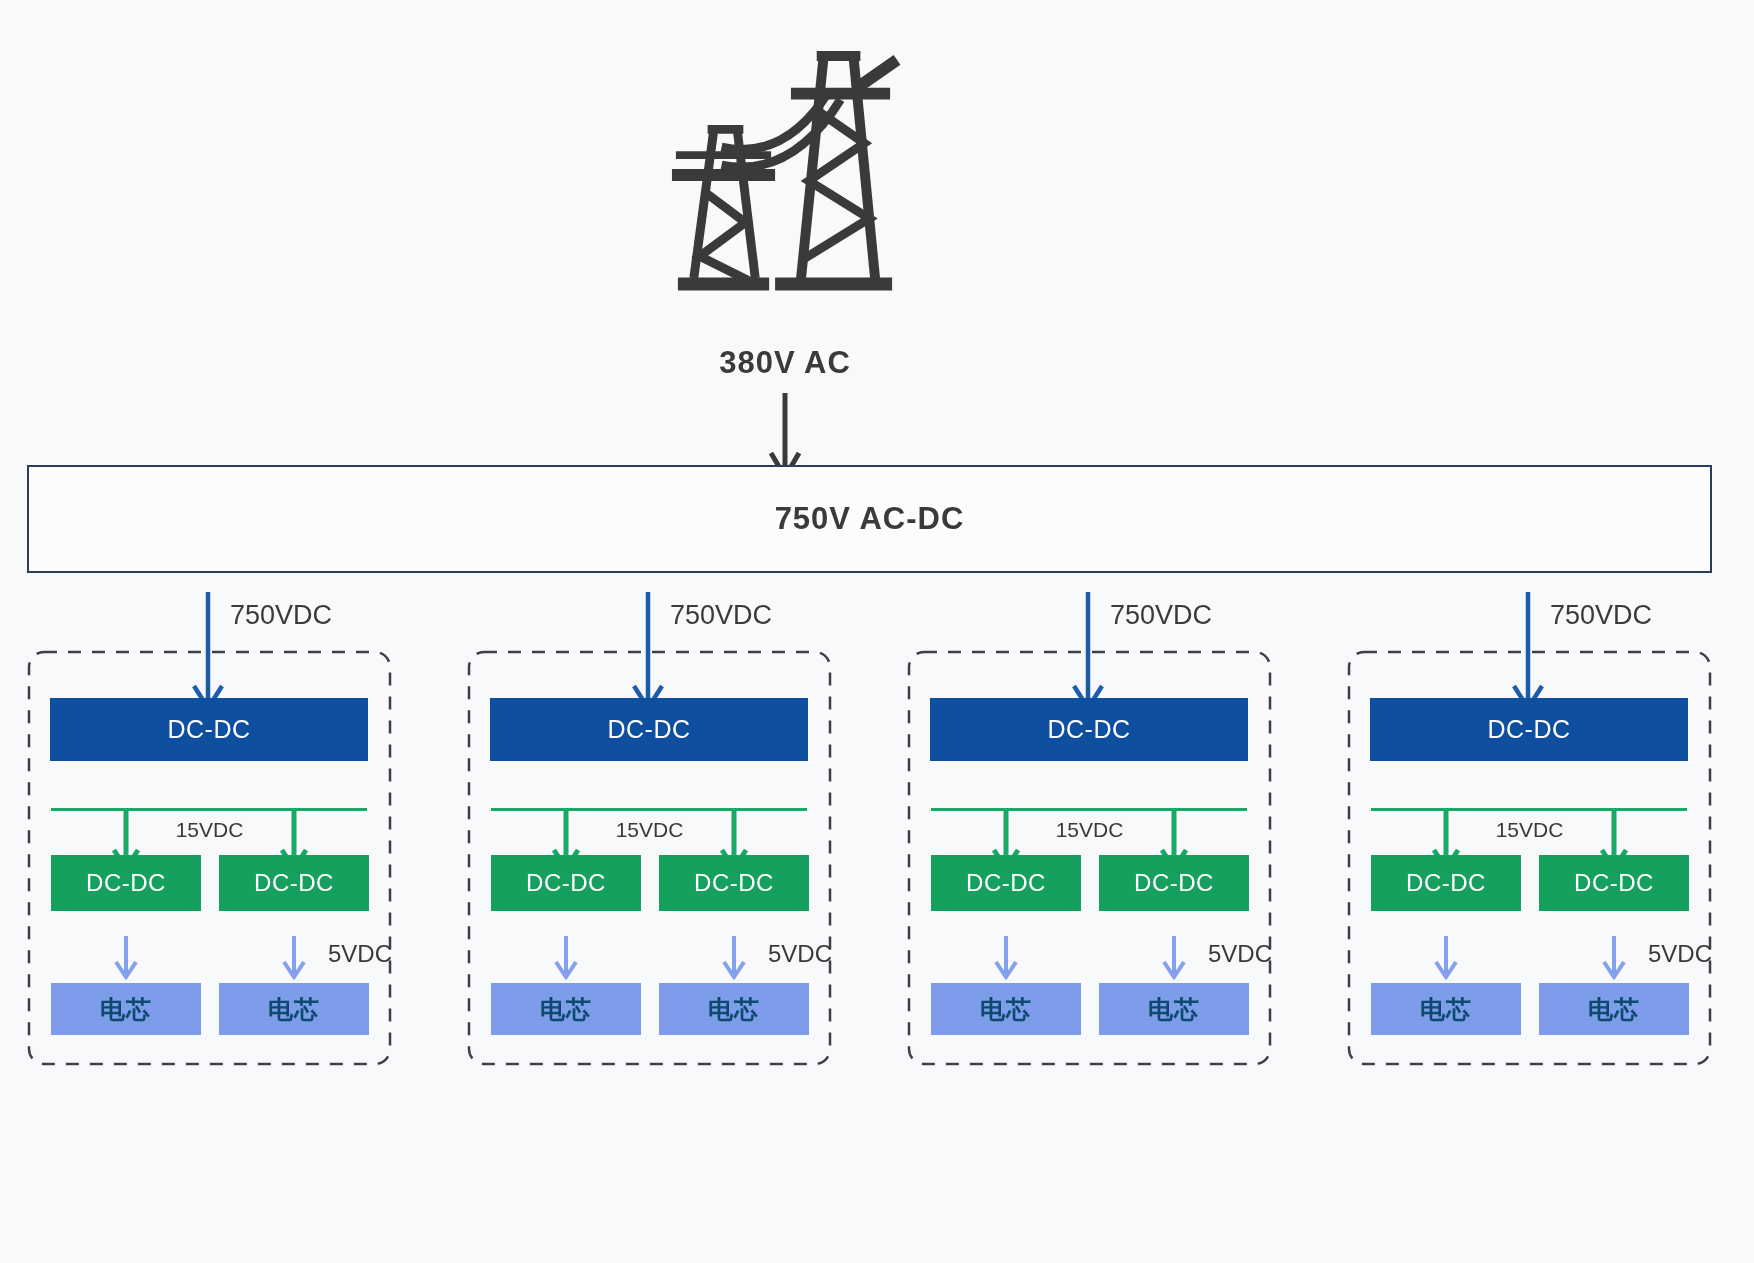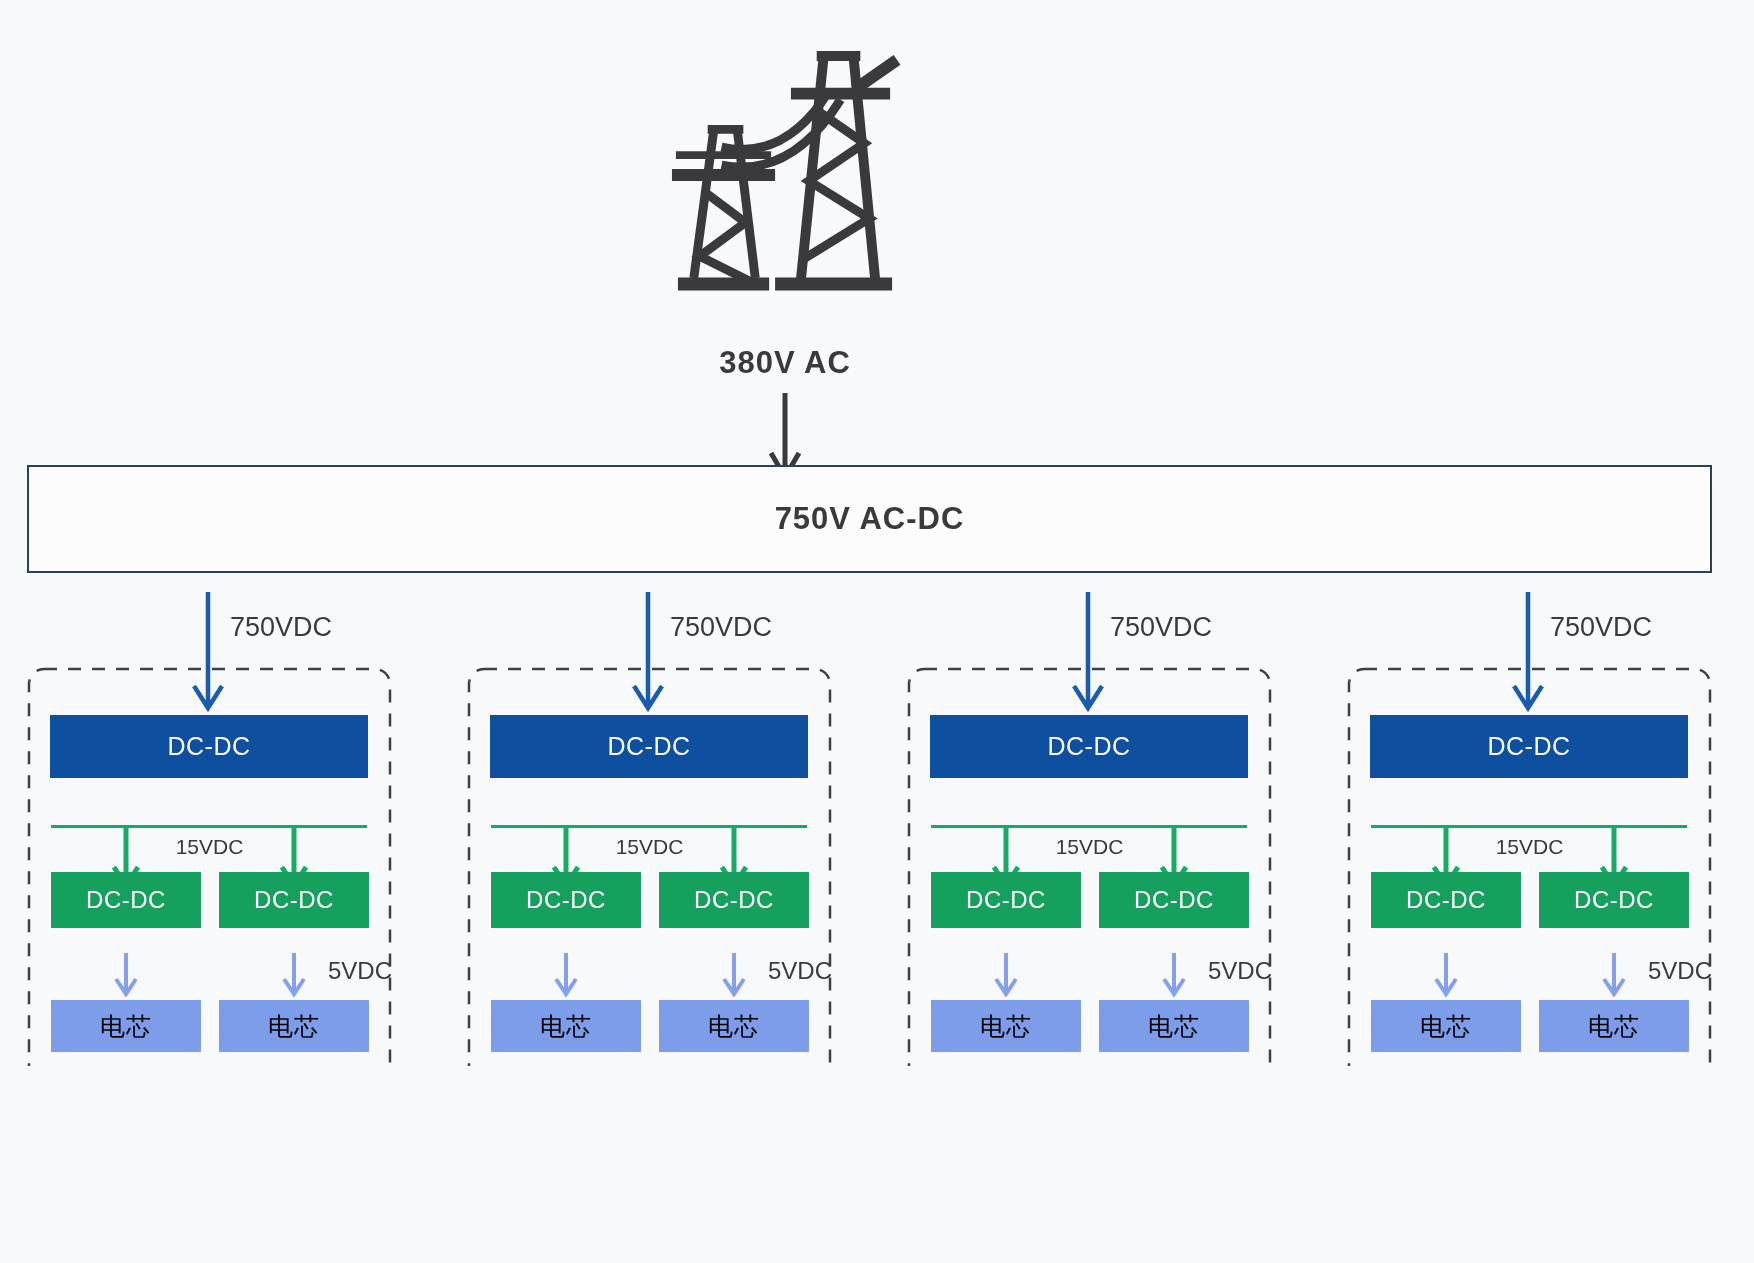--- a/index.html
+++ b/index.html
@@ -20,22 +20,22 @@
 
   
   .acdc-box{position:absolute;left:27px;top:465px;width:1685px;height:108px;box-sizing:border-box;
     background:var(--converter-bg,#fcfcfd);border:2px solid var(--converter-border,#2b3e5e);
     display:flex;align-items:center;justify-content:center;}
   .acdc-box span{font-size:31px;font-weight:700;color:var(--ink,#3a3a3c);letter-spacing:1px;}
 
   
   .column{position:absolute;top:592px;width:365px;height:500px;}
   .column .arrow.input{left:163px;top:0;}
-  .input-label{position:absolute;left:203px;top:20px;font-size:27px;color:var(--ink,#3a3a3c);}
-  .group-box{position:absolute;left:0;top:75px;width:365px;height:416px;}
+  .input-label{position:absolute;left:203px;top:8px;font-size:27px;color:var(--ink,#3a3a3c);}
+  .group-box{position:absolute;left:0;top:58px;width:365px;height:416px;}
   .group-border{position:absolute;left:0;top:0;width:365px;height:416px;}
   .group-border rect{fill:none;stroke:var(--group-border,#3e4045);stroke-width:2.5;stroke-dasharray:13 11;}
 
   .stage1{position:absolute;left:23px;top:48px;width:318px;height:63px;background:var(--stage1-fill,#0e509f);
     display:flex;align-items:center;justify-content:center;}
   .stage1 span{color:#fff;font-size:25px;font-weight:500;letter-spacing:.5px;}
   .bus-line{position:absolute;left:24px;top:158px;width:316px;height:3px;background:var(--bus-color,#17a966);}
   .arrow.green.a1{left:84px;top:161px;}
   .arrow.green.a2{left:252px;top:161px;}
   .bus-label{position:absolute;left:0;top:168px;width:365px;text-align:center;
@@ -44,21 +44,21 @@
     display:flex;align-items:center;justify-content:center;}
   .stage2 span{color:#fff;font-size:24px;font-weight:500;letter-spacing:.5px;}
   .stage2.s1{left:24px;}
   .stage2.s2{left:192px;}
   .arrow.lblue.b1{left:86px;top:286px;}
   .arrow.lblue.b2{left:254px;top:286px;}
   .out-label{position:absolute;left:0;top:290px;width:365px;text-align:right;
     font-size:24px;color:var(--ink,#3a3a3c);}
   .cell{position:absolute;top:333px;width:150px;height:52px;background:var(--cell-fill,#7d9ce9);
     display:flex;align-items:center;justify-content:center;}
-  .cell span{color:#000000;font-size:25px;font-weight:400;letter-spacing:1px;}
+  .cell span{color:#0c4a6e;font-size:25px;font-weight:700;letter-spacing:1px;}
   .cell.c1{left:24px;}
   .cell.c2{left:192px;}
 </style>
 </head>
 <body>
 
 <div class="canvas">
 
   <svg class="tower-svg" viewBox="0 0 236 248">
 

